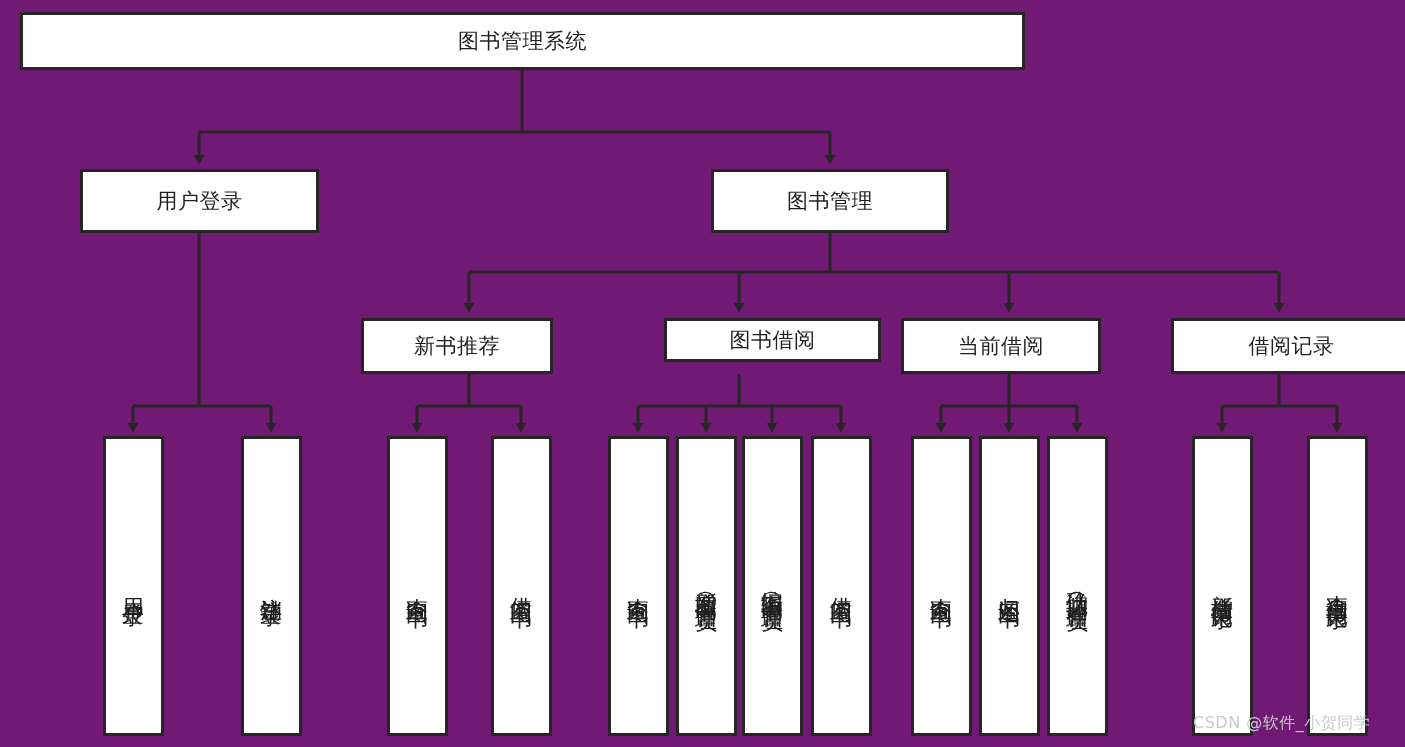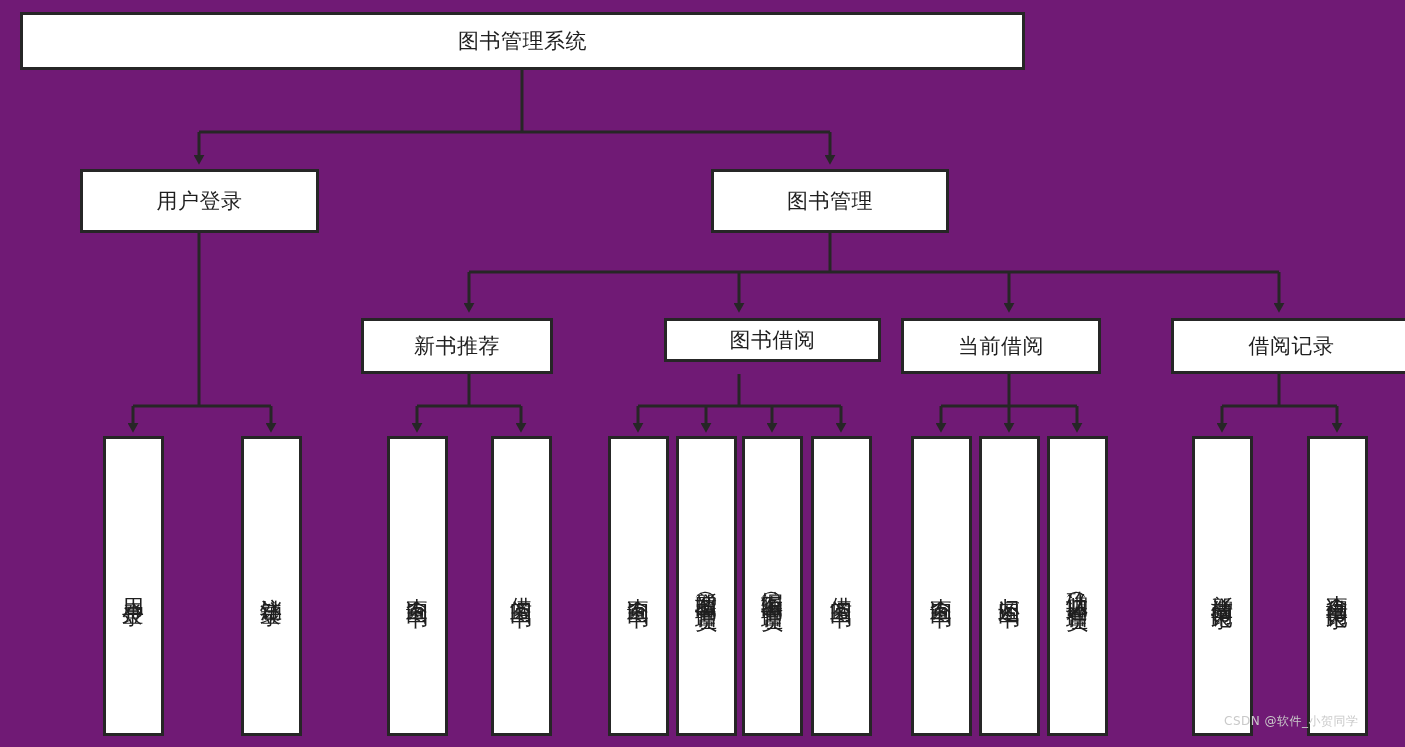--- a/index.html
+++ b/index.html
@@ -58,27 +58,26 @@
     white-space: nowrap;
     max-height: 290px;
   }
   .node.vert.tall .label {
     max-height: 296px;
   }
   .watermark {
     position: absolute;
     left: 1193px;
     top: 713px;
-    font-size: 12px;
+    font-size: 16px;
     color: #c9c9c9;
     letter-spacing: 0.5px;
     white-space: nowrap;
     z-index: 5;
     font-family: "DejaVu Sans", "Liberation Sans", sans-serif;
-    padding-left: 31px;
   }
 </style>
 </head>
 <body>
 
 <div id="canvas">
 
   <svg id="edges" viewBox="0 0 1405 747">
     <defs>
       <marker id="arrow" markerWidth="10" markerHeight="11" refX="1.2" refY="5.5" orient="auto" markerUnits="userSpaceOnUse">

